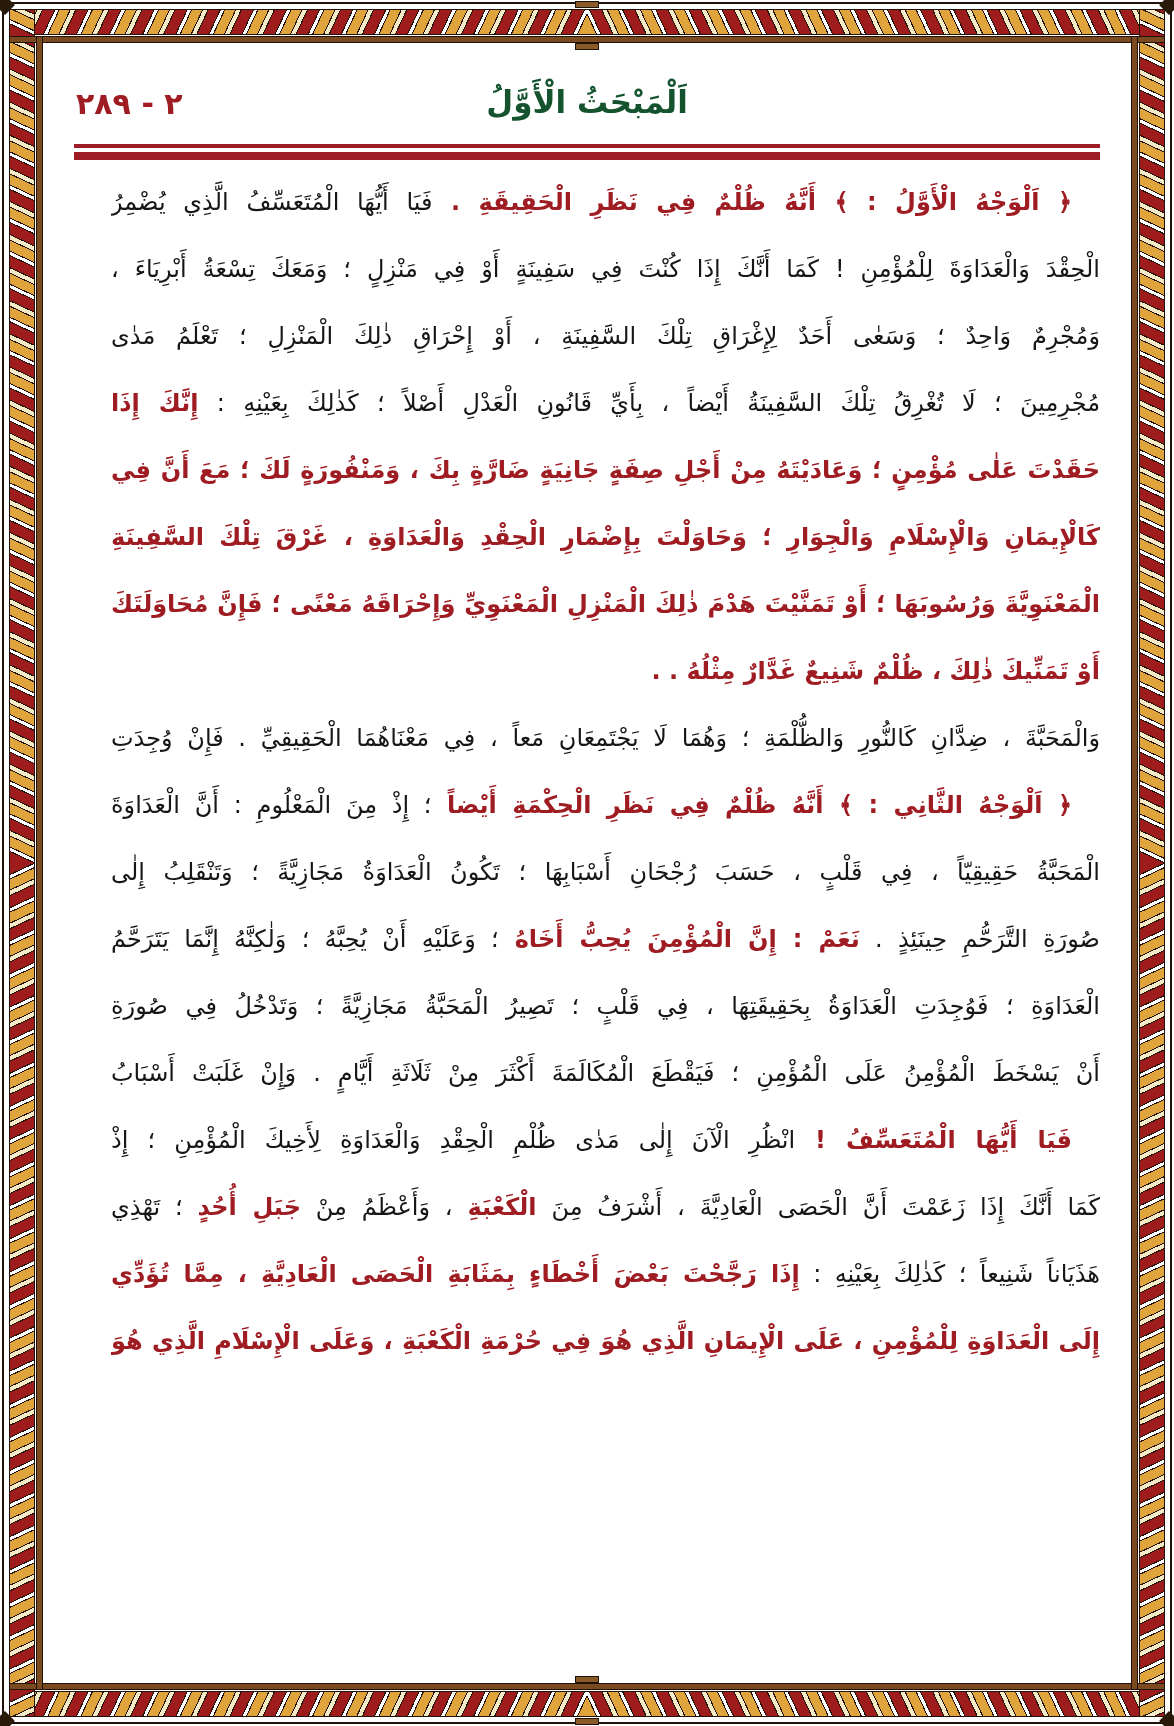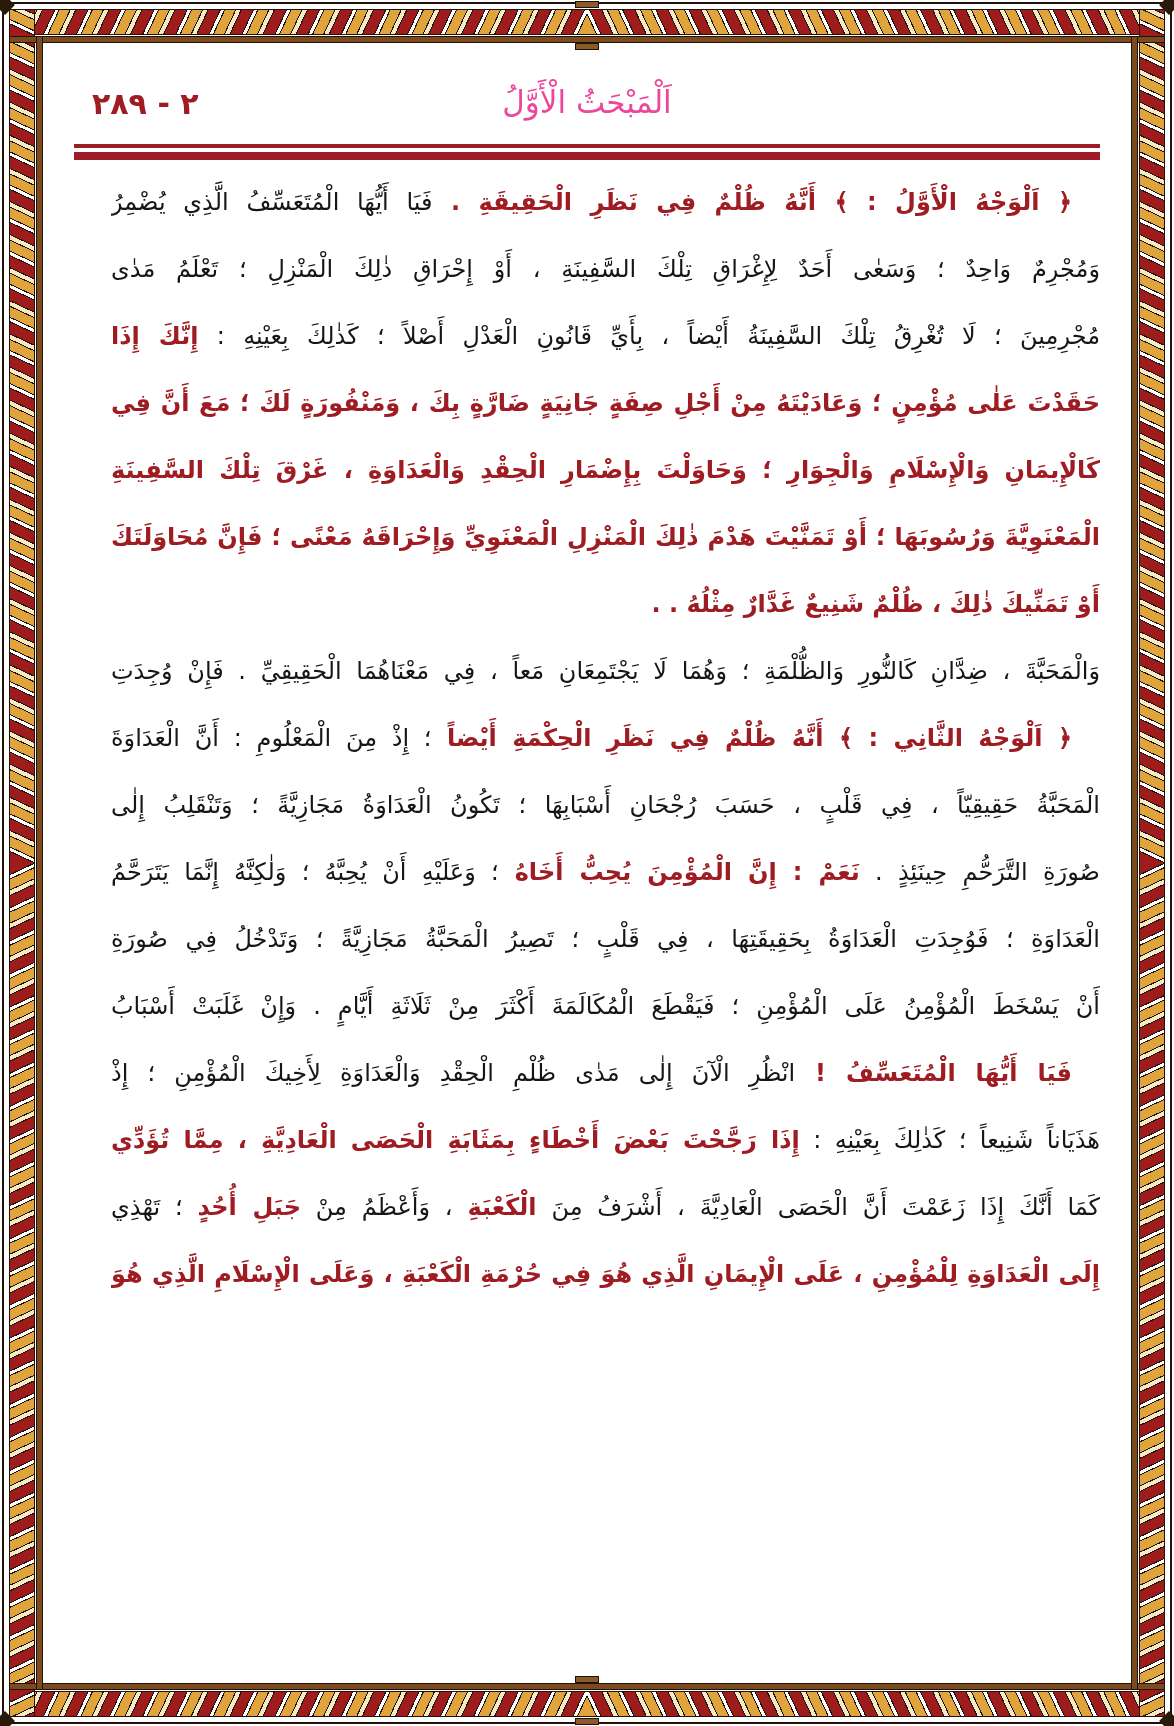--- a/index.html
+++ b/index.html
@@ -79,28 +79,28 @@
   .center-tab.b2 { bottom:43px; }
 
   
   .content {
     position:absolute; inset:52px;
     padding:24px 22px 0 22px;
     direction:rtl;
   }
   .header-row { position:relative; height:58px; }
   .page-number {
-    position:absolute; left:18px; top:10px;
+    position:absolute; left:2px; top:10px;
     direction:rtl;
     font-size:30px; font-weight:bold; color:#9e1c22;
     letter-spacing:2px;
   }
   .page-title {
     text-align:center; padding-top:8px;
-    font-size:31px; font-weight:normal; color:#ec4899;
+    font-size:31px; font-weight:bold; color:#14532d;
   }
   .rules { margin-top:10px; }
   .rule-thin  { height:4px; background:#9e1c26; }
   .rule-gap   { height:4px; }
   .rule-thick { height:8px; background:#9e1c26; }
 
   .text-block { margin-top:9px; font-size:24px;margin-left:37px; }
   .line {
     height:67px; line-height:67px;
     overflow:hidden;
@@ -156,32 +156,33 @@
       <div class="page-number">٢ - ٢٨٩</div>
       <div class="page-title">اَلْمَبْحَثُ الْأَوَّلُ</div>
     </div>
     <div class="rules">
       <div class="rule-thin"></div>
       <div class="rule-gap"></div>
       <div class="rule-thick"></div>
     </div>
     <div class="text-block" id="text-block">
         <div class="line indent"><span class="seg-red">﴿ اَلْوَجْهُ الْأَوَّلُ : ﴾ أَنَّهُ ظُلْمٌ فِي نَظَرِ الْحَقِيقَةِ . </span><span class="seg-black">فَيَا أَيُّهَا الْمُتَعَسِّفُ الَّذِي يُضْمِرُ</span></div>
+        <div class="line"><span class="seg-black">الْحِقْدَ وَالْعَدَاوَةَ لِلْمُؤْمِنِ ! كَمَا أَنَّكَ إِذَا كُنْتَ فِي سَفِينَةٍ أَوْ فِي مَنْزِلٍ ؛ وَمَعَكَ تِسْعَةُ أَبْرِيَاءَ ،</span></div>
         <div class="line"><span class="seg-black">وَمُجْرِمٌ وَاحِدٌ ؛ وَسَعٰى أَحَدٌ لِإِغْرَاقِ تِلْكَ السَّفِينَةِ ، أَوْ إِحْرَاقِ ذٰلِكَ الْمَنْزِلِ ؛ تَعْلَمُ مَدٰى</span></div>
         <div class="line"><span class="seg-black">مُجْرِمِينَ ؛ لَا تُغْرِقُ تِلْكَ السَّفِينَةُ أَيْضاً ، بِأَيِّ قَانُونِ الْعَدْلِ أَصْلاً ؛ كَذٰلِكَ بِعَيْنِهِ : </span><span class="seg-red">إِنَّكَ إِذَا</span></div>
         <div class="line"><span class="seg-red">حَقَدْتَ عَلٰى مُؤْمِنٍ ؛ وَعَادَيْتَهُ مِنْ أَجْلِ صِفَةٍ جَانِيَةٍ ضَارَّةٍ بِكَ ، وَمَنْفُورَةٍ لَكَ ؛ مَعَ أَنَّ فِي</span></div>
         <div class="line"><span class="seg-red">كَالْإِيمَانِ وَالْإِسْلَامِ وَالْجِوَارِ ؛ وَحَاوَلْتَ بِإِضْمَارِ الْحِقْدِ وَالْعَدَاوَةِ ، غَرْقَ تِلْكَ السَّفِينَةِ</span></div>
         <div class="line"><span class="seg-red">الْمَعْنَوِيَّةَ وَرُسُوبَهَا ؛ أَوْ تَمَنَّيْتَ هَدْمَ ذٰلِكَ الْمَنْزِلِ الْمَعْنَوِيِّ وَإِحْرَاقَهُ مَعْنًى ؛ فَإِنَّ مُحَاوَلَتَكَ</span></div>
         <div class="line end"><span class="seg-red">أَوْ تَمَنِّيكَ ذٰلِكَ ، ظُلْمٌ شَنِيعٌ غَدَّارٌ مِثْلُهُ . .</span></div>
         <div class="line"><span class="seg-black">وَالْمَحَبَّةَ ، ضِدَّانِ كَالنُّورِ وَالظُّلْمَةِ ؛ وَهُمَا لَا يَجْتَمِعَانِ مَعاً ، فِي مَعْنَاهُمَا الْحَقِيقِيِّ . فَإِنْ وُجِدَتِ</span></div>
         <div class="line indent"><span class="seg-red">﴿ اَلْوَجْهُ الثَّانِي : ﴾ أَنَّهُ ظُلْمٌ فِي نَظَرِ الْحِكْمَةِ أَيْضاً </span><span class="seg-black">؛ إِذْ مِنَ الْمَعْلُومِ : أَنَّ الْعَدَاوَةَ</span></div>
         <div class="line"><span class="seg-black">الْمَحَبَّةُ حَقِيقِيّاً ، فِي قَلْبٍ ، حَسَبَ رُجْحَانِ أَسْبَابِهَا ؛ تَكُونُ الْعَدَاوَةُ مَجَازِيَّةً ؛ وَتَنْقَلِبُ إِلٰى</span></div>
         <div class="line"><span class="seg-black">صُورَةِ التَّرَحُّمِ حِينَئِذٍ . </span><span class="seg-red">نَعَمْ : إِنَّ الْمُؤْمِنَ يُحِبُّ أَخَاهُ </span><span class="seg-black">؛ وَعَلَيْهِ أَنْ يُحِبَّهُ ؛ وَلٰكِنَّهُ إِنَّمَا يَتَرَحَّمُ</span></div>
         <div class="line"><span class="seg-black">الْعَدَاوَةِ ؛ فَوُجِدَتِ الْعَدَاوَةُ بِحَقِيقَتِهَا ، فِي قَلْبٍ ؛ تَصِيرُ الْمَحَبَّةُ مَجَازِيَّةً ؛ وَتَدْخُلُ فِي صُورَةِ</span></div>
         <div class="line"><span class="seg-black">أَنْ يَسْخَطَ الْمُؤْمِنُ عَلَى الْمُؤْمِنِ ؛ فَيَقْطَعَ الْمُكَالَمَةَ أَكْثَرَ مِنْ ثَلَاثَةِ أَيَّامٍ . وَإِنْ غَلَبَتْ أَسْبَابُ</span></div>
         <div class="line indent"><span class="seg-red">فَيَا أَيُّهَا الْمُتَعَسِّفُ ! </span><span class="seg-black">انْظُرِ الْآنَ إِلٰى مَدٰى ظُلْمِ الْحِقْدِ وَالْعَدَاوَةِ لِأَخِيكَ الْمُؤْمِنِ ؛ إِذْ</span></div>
+        <div class="line"><span class="seg-black">كَمَا أَنَّكَ إِذَا زَعَمْتَ أَنَّ الْحَصَى الْعَادِيَّةَ ، أَشْرَفُ مِنَ </span><span class="seg-red">الْكَعْبَةِ</span><span class="seg-black"> ، وَأَعْظَمُ مِنْ </span><span class="seg-red">جَبَلِ أُحُدٍ</span><span class="seg-black"> ؛ تَهْذِي</span></div>
         <div class="line"><span class="seg-black">هَذَيَاناً شَنِيعاً ؛ كَذٰلِكَ بِعَيْنِهِ : </span><span class="seg-red">إِذَا رَجَّحْتَ بَعْضَ أَخْطَاءٍ بِمَثَابَةِ الْحَصَى الْعَادِيَّةِ ، مِمَّا تُؤَدِّي</span></div>
-        <div class="line"><span class="seg-black">كَمَا أَنَّكَ إِذَا زَعَمْتَ أَنَّ الْحَصَى الْعَادِيَّةَ ، أَشْرَفُ مِنَ </span><span class="seg-red">الْكَعْبَةِ</span><span class="seg-black"> ، وَأَعْظَمُ مِنْ </span><span class="seg-red">جَبَلِ أُحُدٍ</span><span class="seg-black"> ؛ تَهْذِي</span></div>
         <div class="line"><span class="seg-red">إِلَى الْعَدَاوَةِ لِلْمُؤْمِنِ ، عَلَى الْإِيمَانِ الَّذِي هُوَ فِي حُرْمَةِ الْكَعْبَةِ ، وَعَلَى الْإِسْلَامِ الَّذِي هُوَ</span></div>
       </div>
   </div>
 
 </div>
 
 </body></html>

